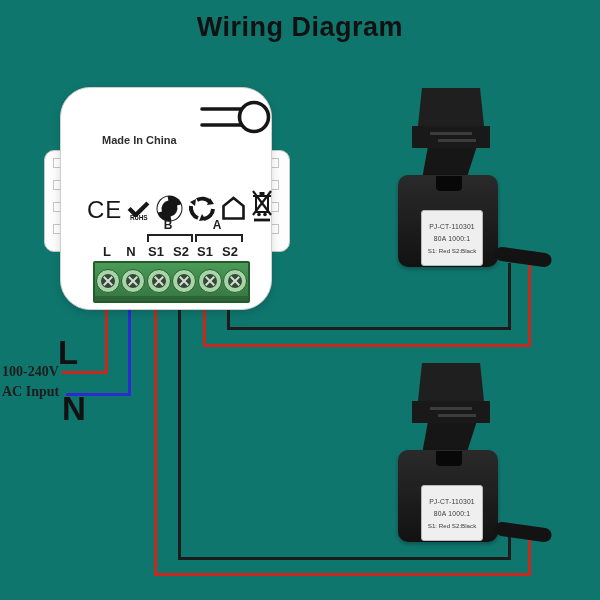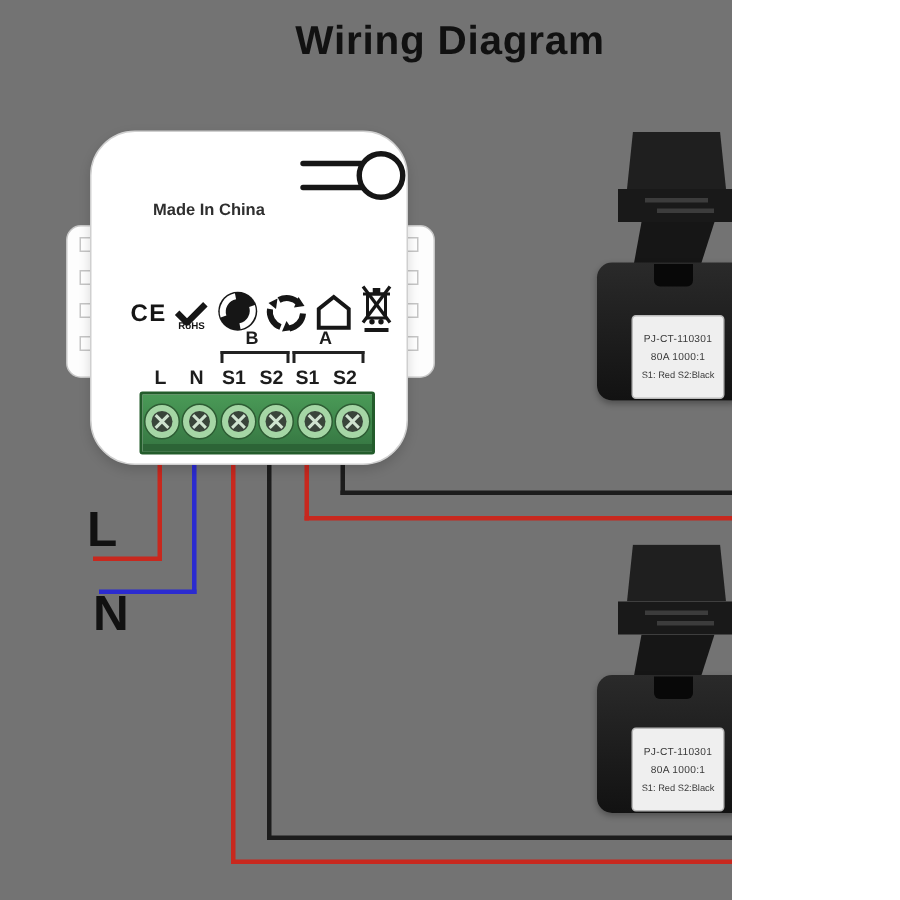--- a/index.html
+++ b/index.html
@@ -1,35 +1,35 @@
 <!DOCTYPE html>
 <html><head>
 <meta charset="utf-8">
 <style>
   html,body{margin:0;padding:0;}
   body{font-family:"Liberation Sans",sans-serif;background:#ffffff;}
-  .stage{position:relative;width:488px;height:600px;background:#737373;overflow:hidden;}
+  .stage{position:relative;width:600px;height:600px;background:#0f766e;overflow:hidden;}
   .title{position:absolute;top:12px;left:0;width:600px;text-align:center;
          font-size:27px;font-weight:700;color:#111;letter-spacing:0.5px;}
 
   
   .device{position:absolute;left:60px;top:87px;width:210px;height:221px;background:#fff;
           border:1.5px solid #cfcfcf;border-radius:30px;box-shadow:0 3px 8px rgba(0,0,0,.15);z-index:2;}
   .side-tab{position:absolute;top:150px;width:17px;height:100px;background:#fdfdfd;
             border:1.5px solid #c6c6c6;z-index:1;}
   .tab-left{left:44px;border-radius:10px 0 0 10px;}
   .tab-right{left:271px;border-radius:0 10px 10px 0;}
   .tooth{position:absolute;width:7px;height:8px;background:#fff;border:1.5px solid #c6c6c6;z-index:1;}
   .keyhole{position:absolute;left:138px;top:11px;}
   .dev-text{position:absolute;left:28px;top:44px;font-size:11px;font-weight:600;
             color:#2e2e2e;line-height:17px;white-space:nowrap;}
   .dev-text .l1{margin-left:13px;}
   .icon-row{position:absolute;left:26px;top:104px;width:180px;height:36px;display:flex;
             align-items:center;gap:4px;}
-  .ce-text{font-size:16px;font-weight:700;color:#161616;letter-spacing:1px;}
+  .ce-text{font-size:24px;font-weight:400;color:#161616;letter-spacing:1px;}
   .rohs{display:flex;flex-direction:column;align-items:center;margin-top:2px;}
   .rohs-label{font-size:6.5px;font-weight:700;color:#161616;margin-top:-3px;}
 
   .term-label{position:absolute;top:156px;transform:translateX(-50%);font-size:13px;
               font-weight:700;color:#1d1d1d;}
   .group-letter{position:absolute;top:130px;transform:translateX(-50%);font-size:12px;
                 font-weight:700;color:#1d1d1d;}
   .bracket{position:absolute;top:146px;height:6px;border-top:2.5px solid #222;
            border-left:2.5px solid #222;border-right:2.5px solid #222;}
   .tblock{position:absolute;left:32px;top:173px;width:153px;height:38px;
@@ -93,20 +93,24 @@
   <div class="wr" style="left: 508px; top: 535px; width: 3px; height: 25px; background: rgb(28, 28, 28);"></div>
 
   <div class="wr" style="left: 203px; top: 306px; width: 3px; height: 41px; background: rgb(200, 40, 30);"></div>
   <div class="wr" style="left: 203px; top: 344px; width: 328px; height: 3px; background: rgb(200, 40, 30);"></div>
   <div class="wr" style="left: 528px; top: 257px; width: 3px; height: 90px; background: rgb(200, 40, 30);"></div>
 
   <div class="wr" style="left: 227px; top: 306px; width: 3px; height: 24px; background: rgb(28, 28, 28);"></div>
   <div class="wr" style="left: 227px; top: 327px; width: 284px; height: 3px; background: rgb(28, 28, 28);"></div>
   <div class="wr" style="left: 508px; top: 263px; width: 3px; height: 67px; background: rgb(28, 28, 28);"></div>
 
+  <div class="ac-caption">
+    <div>100-240V</div>
+    <div>AC Input</div>
+  </div>
   <div class="big-ln" style="left:58px;top:334px;">L</div>
   <div class="big-ln" style="left:62px;top:390px;">N</div>
 
   <div class="side-tab tab-left"></div>
   <div class="tooth" style="left:53px;top:158px;"></div>
   <div class="tooth" style="left:53px;top:180px;"></div>
   <div class="tooth" style="left:53px;top:202px;"></div>
   <div class="tooth" style="left:53px;top:224px;"></div>
   <div class="side-tab tab-right"></div>
   <div class="tooth" style="left:270px;top:158px;"></div>

